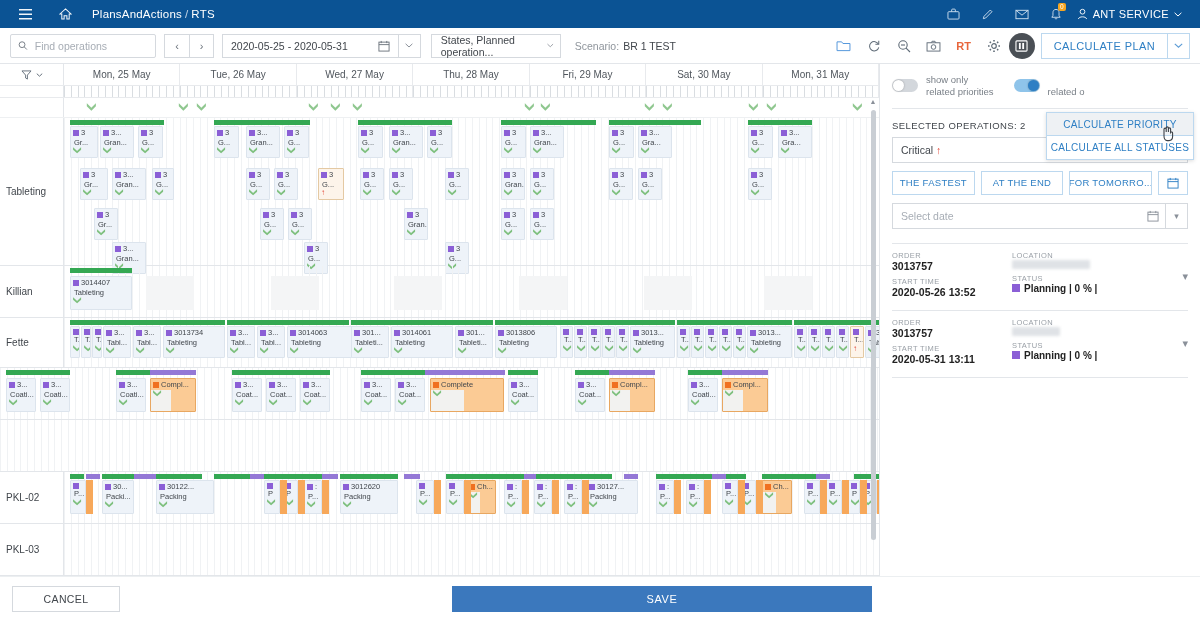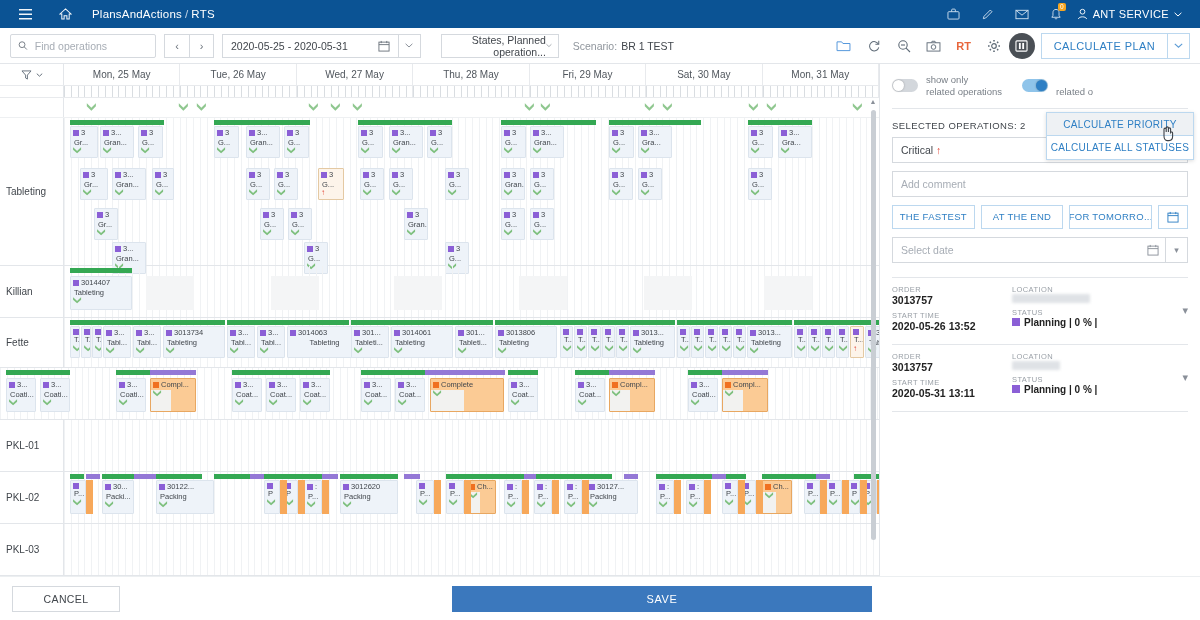--- a/index.html
+++ b/index.html
@@ -114,24 +114,23 @@
     color: #8a9099; font-size: 9px;
     cursor: pointer;
   }
   .selectbox {
     height: 24px;
     border: 1px solid #d5d9de;
     display: flex; align-items: center;
     justify-content: space-between;
     padding: 0 6px 0 9px;
     font-size: 10.5px; color: #41464c;
-    margin-left: 20px;
-    width: 118px;
+    margin-left: 10px;
+    width: 130px;
     cursor: pointer;
-    text-align: right;
   }
   .scenario {
     font-size: 10.5px; margin-left: 14px;
     color: #8f959c;
   }
   .scenario b { color: #41464c; font-weight: 400; margin-left: 4px; }
   .tb-spacer { flex: 1; }
 
   .tbicon {
     width: 30px; height: 30px;
@@ -1048,21 +1047,21 @@
               <div class="leaf" style="transform: rotate(90deg) scaleX(1.4); transform-origin: 6px 4px;">❯</div>
             </div>
             <div class="op" style="left: 193px; top: 8px; width: 28px; height: 32px;">
               <div class="t1">
                 <span class="chip"></span>
                 <span>3...</span>
               </div>
               <div class="t2">Tabl...</div>
               <div class="leaf" style="transform: rotate(90deg) scaleX(1.4); transform-origin: 6px 4px;">❯</div>
             </div>
-            <div class="op" style="left: 223px; top: 8px; width: 74px; height: 32px; text-align: center;">
+            <div class="op" style="left: 223px; top: 8px; width: 74px; height: 32px;">
               <div class="t1">
                 <span class="chip"></span>
                 <span>3014063</span>
               </div>
               <div class="t2">Tableting</div>
               <div class="leaf" style="transform: rotate(90deg) scaleX(1.4); transform-origin: 6px 4px;">❯</div>
             </div>
             <div class="op" style="left: 287px; top: 8px; width: 38px; height: 32px;">
               <div class="t1">
                 <span class="chip"></span>
@@ -1377,21 +1376,20 @@
             <div class="bar" style="left: 508px; width: 30px; top: 2px;"></div>
             <div class="bar" style="left: 575px; width: 34px; top: 2px;"></div>
             <div class="bar" style="left: 688px; width: 34px; top: 2px;"></div>
             <div class="bar purple" style="left: 150px; width: 46px; top: 2px;"></div>
             <div class="bar purple" style="left: 425px; width: 80px; top: 2px;"></div>
             <div class="bar purple" style="left: 609px; width: 46px; top: 2px;"></div>
             <div class="bar purple" style="left: 722px; width: 46px; top: 2px;"></div>
           </div>
       </div>
       <div class="grow" style="height:52px">
-        <div class="label">PKL-01</div>
         <div class="track" id="track-pkl01"></div>
       </div>
       <div class="grow" style="height:52px">
         <div class="label">PKL-02</div>
         <div class="track" id="track-pkl02">
             <div class="op" style="left: 6px; top: 8px; width: 16px; height: 34px;">
               <div class="t1">
                 <span class="chip"></span>
                 <span></span>
               </div>
@@ -1624,44 +1622,41 @@
     </div>
   </div>
 
   <div id="panel">
     <div class="toggle-row">
       <div class="tg">
           <i></i>
         </div>
       <div class="tg-lbl">
         <div>show only</div>
-        <div>related operations</div>
+        <div>related priorities</div>
       </div>
       <div class="tg on" style="margin-left:12px">
           <i></i>
         </div>
       <div class="tg-lbl">
         <div>&nbsp;</div>
         <div>related o</div>
       </div>
     </div>
 
     <div class="sec-title">SELECTED OPERATIONS: 2</div>
 
     <div class="field">
       <span>
         <span>Critical</span>
         <span style="color:#e24b3c">↑</span>
       </span>
       <span class="ar">▾</span>
     </div>
 
-    <div class="field">
-      <span class="ph">Add comment</span>
-    </div>
 
 
     <div class="btnrow">
       <div class="obtn">THE FASTEST</div>
       <div class="obtn">AT THE END</div>
       <div class="obtn">FOR TOMORRO...</div>
       <div class="obtn sq">
         <svg width="12" height="12" viewBox="0 0 13 13">
             <rect x="1" y="2.3" width="11" height="9.7" fill="none" stroke="#2e7fc4" stroke-width="1"></rect>
             <path d="M1 5 H12" stroke="#2e7fc4" stroke-width="1"></path>

